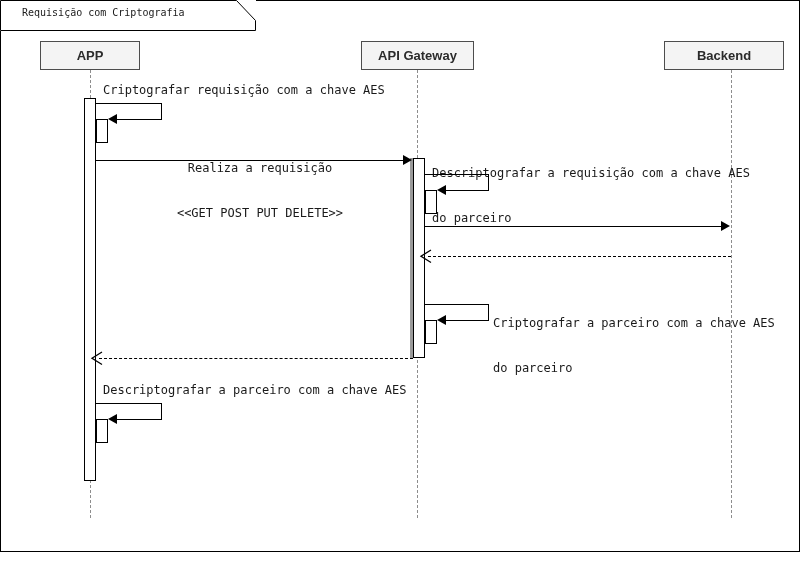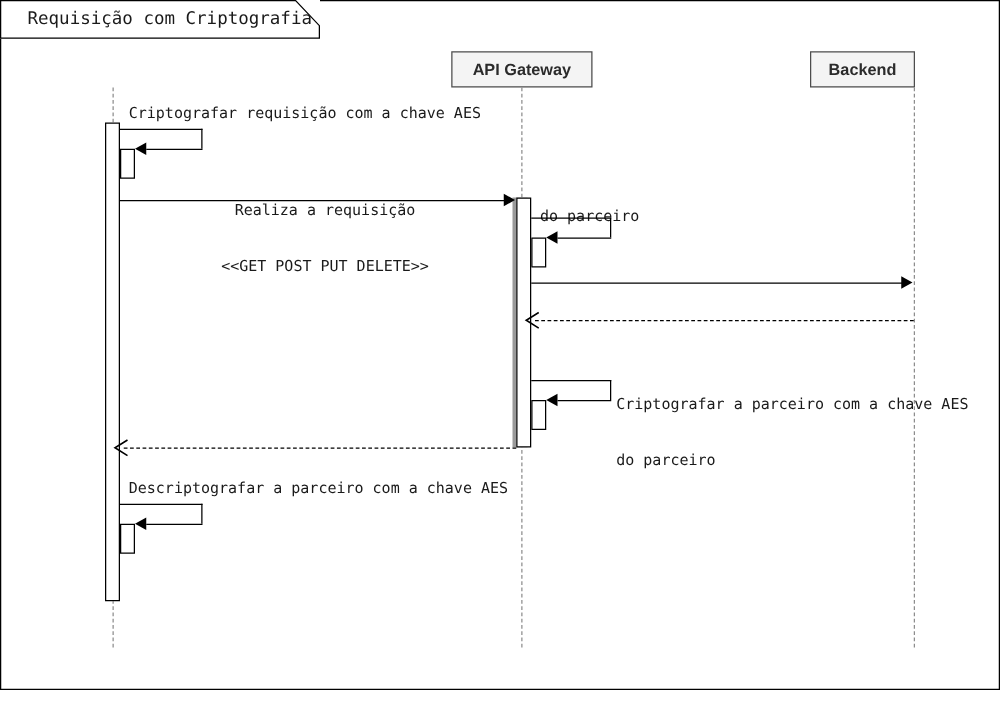--- a/index.html
+++ b/index.html
@@ -39,21 +39,21 @@
   }
   .title-tab .tab-shape {
     position: absolute;
     left: 0;
     top: 0;
   }
   .title-text {
     position: absolute;
     left: 22px;
     top: 7px;
-    font-size: 14px;
+    font-size: 10px;
     color: #1a1a1a;
     white-space: nowrap;
     letter-spacing: 0px;
     text-align: center;
   }
 
   
   .lifeline-head {
     position: absolute;
     box-sizing: border-box;
@@ -138,28 +138,31 @@
 
   <div class="frame-border"></div>
 
   <div class="title-tab">
     <svg class="tab-shape" width="256" height="32" viewBox="0 0 256 32">
       <path d="M0.5,0.5 L236.5,0.5 L255.5,20.5 L255.5,30.5 L0.5,30.5 Z" fill="#ffffff" stroke="#000000" stroke-width="1"></path>
     </svg>
     <div class="title-text">Requisição com Criptografia</div>
   </div>
 
+  <div class="lifeline-head" style="left:40px; top:41px; width:100px;">
+    <span>APP</span>
+  </div>
   <div class="lifeline-dash" style="left:90px; top:70px; height:448px;"></div>
 
   <div class="lifeline-head" style="left:361px; top:41px; width:113px;">
     <span>API Gateway</span>
   </div>
   <div class="lifeline-dash" style="left:417px; top:70px; height:448px;"></div>
 
-  <div class="lifeline-head" style="left:648px; top:41px; width:84px;">
+  <div class="lifeline-head" style="left:664px; top:41px; width:120px;">
     <span>Backend</span>
   </div>
   <div class="lifeline-dash" style="left:731px; top:70px; height:448px;"></div>
 
   <div class="activation" style="left:84px; top:98px; width:12px; height:383px;"></div>
 
   <div class="activation" style="left:96px; top:119px; width:12px; height:24px;"></div>
 
   <div class="activation" style="left:96px; top:419px; width:12px; height:24px;"></div>
 
@@ -177,20 +180,21 @@
   <div class="arrow-solid-left" style="left:108px; top:114px;"></div>
 
   <div class="msg-label center" style="left:100px; top:131px; width:320px;">
     <div>Realiza a requisição</div>
     <div>&lt;&lt;GET POST PUT DELETE&gt;&gt;</div>
   </div>
   <div class="msg-line" style="left:96px; top:160px; width:308px;"></div>
   <div class="arrow-solid-right" style="left:403px; top:155px;"></div>
 
   <div class="msg-label" style="left:432px; top:136px;">
+    <div>Descriptografar a requisição com a chave AES</div>
     <div>do parceiro</div>
   </div>
   <div class="msg-line" style="left:425px; top:174px; width:64px;"></div>
   <div class="msg-vline" style="left:488px; top:174px; height:16px;"></div>
   <div class="msg-line" style="left:446px; top:190px; width:43px;"></div>
   <div class="arrow-solid-left" style="left:437px; top:185px;"></div>
 
   <div class="msg-line" style="left:425px; top:226px; width:297px;"></div>
   <div class="arrow-solid-right" style="left:721px; top:221px;"></div>
 

